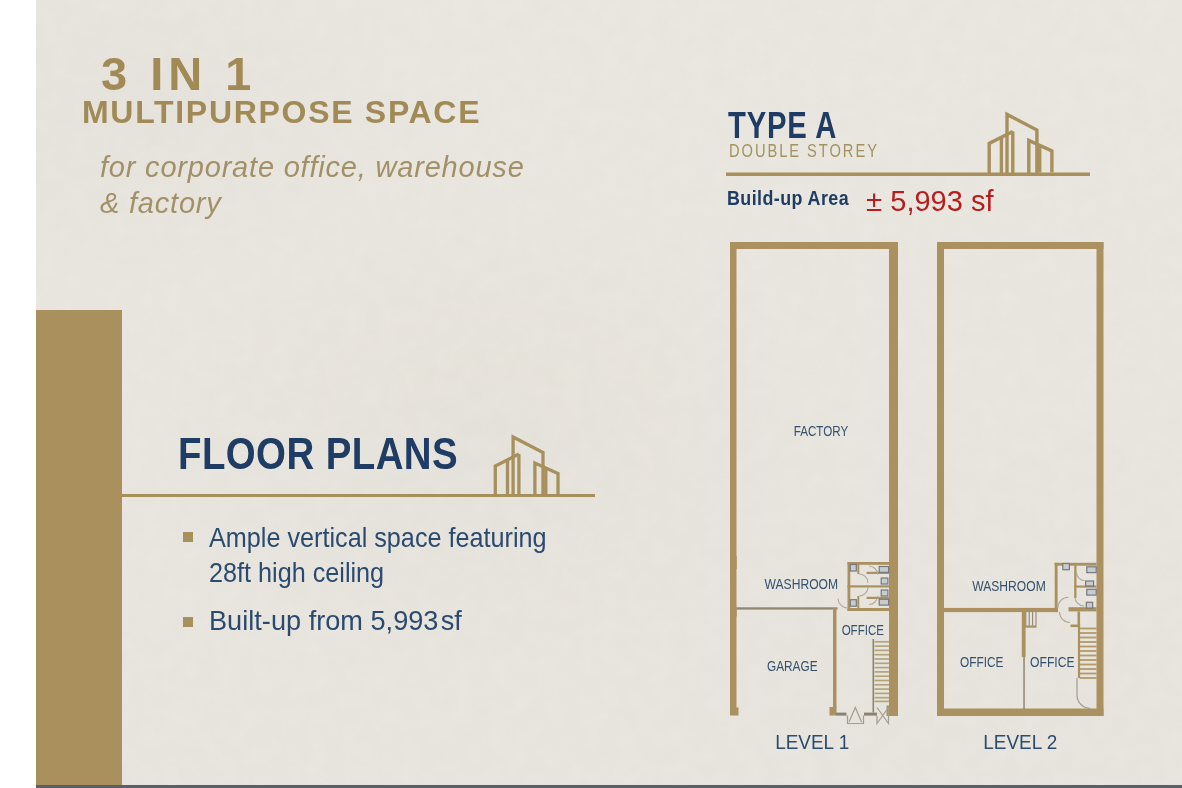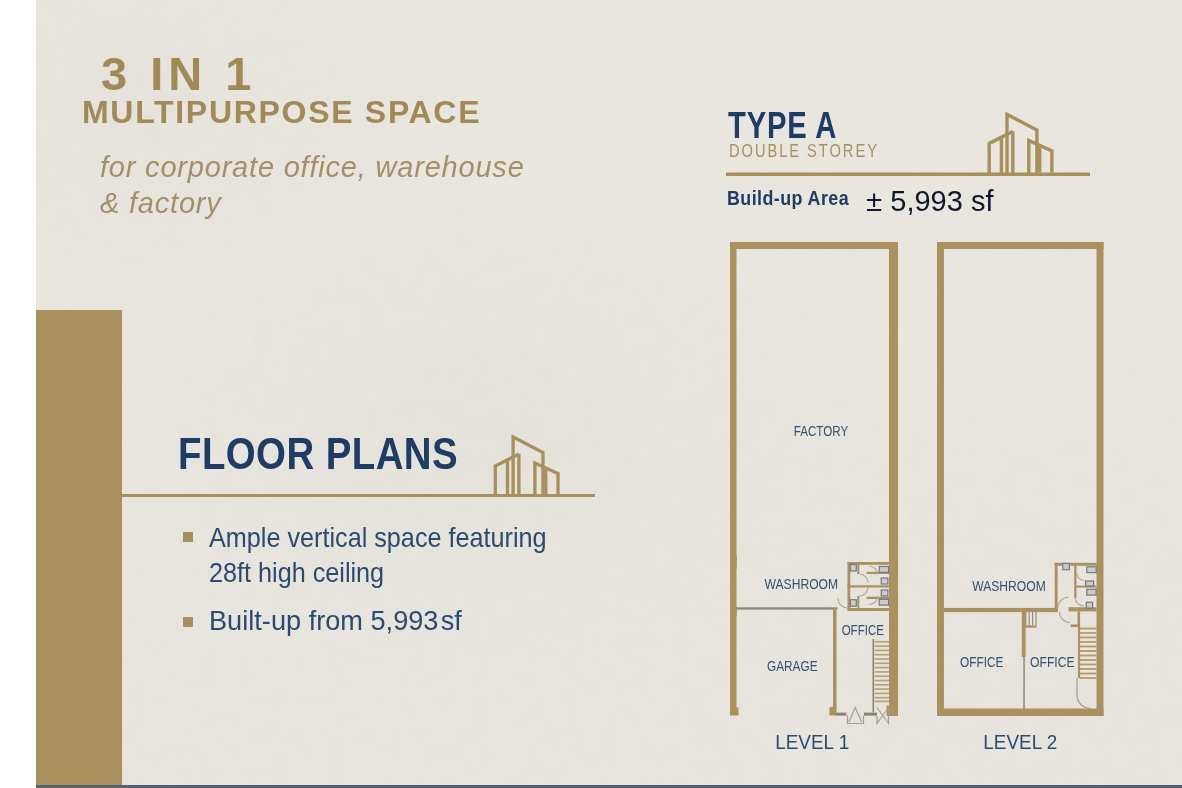--- a/index.html
+++ b/index.html
@@ -46,21 +46,21 @@
   <div class="abs" style="left:147px;top:617px;width:10px;height:10px;background:#a8905c;"></div>
 
   <div class="abs" style="left:173px;top:605px;font-size:28px;color:#2b4a70;transform:scaleX(0.97);transform-origin:left top;">Built-up from 5,993 sf</div>
 
   <div class="abs" style="left:692px;top:104.7px;font-size:37px;font-weight:bold;color:#1e3c64;letter-spacing:1px;transform:scaleX(0.79);transform-origin:left top;">TYPE A</div>
 
   <div class="abs" style="left:693px;top:141px;font-size:18px;color:#a3925e;letter-spacing:2.4px;transform:scaleX(0.815);transform-origin:left top;">DOUBLE STOREY</div>
 
   <div class="abs" style="left:691px;top:186px;font-size:21px;font-weight:bold;color:#1e3c64;letter-spacing:0.5px;transform:scaleX(0.851);transform-origin:left top;">Build-up Area</div>
 
-  <div class="abs" style="left:830px;top:183.5px;font-size:29px;color:#0f172a;"><span style="font-size:29.5px;">±</span> 5,993 sf</div>
+  <div class="abs" style="left:830px;top:183.5px;font-size:29px;color:#b91c1c;"><span style="font-size:29.5px;">±</span> 5,993 sf</div>
 
   <svg class="abs" style="left:0;top:0;" width="1182" height="788" viewBox="0 0 1182 788">
 
     <rect x="85" y="494" width="474" height="3" fill="#a8905c"></rect>
 
     <g fill="none" stroke="#a8905c" stroke-width="3.3">
       <path d="M 459.3 496 V 466 L 482.9 454"></path>
       <path d="M 471.5 460.2 V 496"></path>
       <path d="M 482.9 454 V 496"></path>
       <path d="M 477.1 496 V 437 L 507 452.6 V 496"></path>

